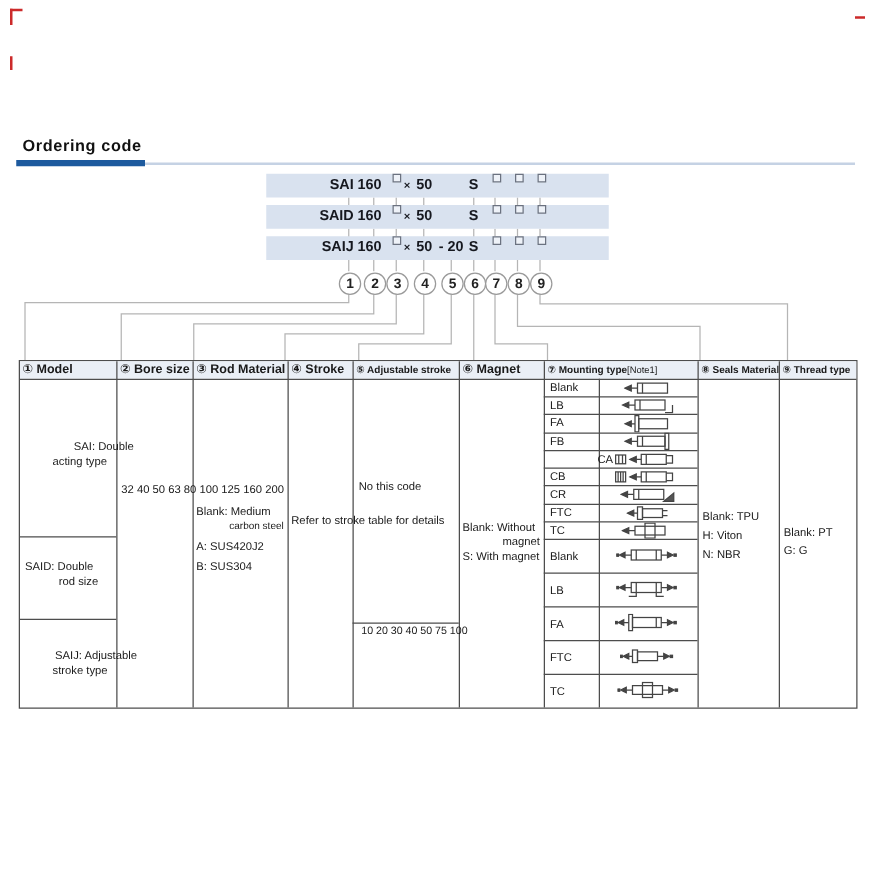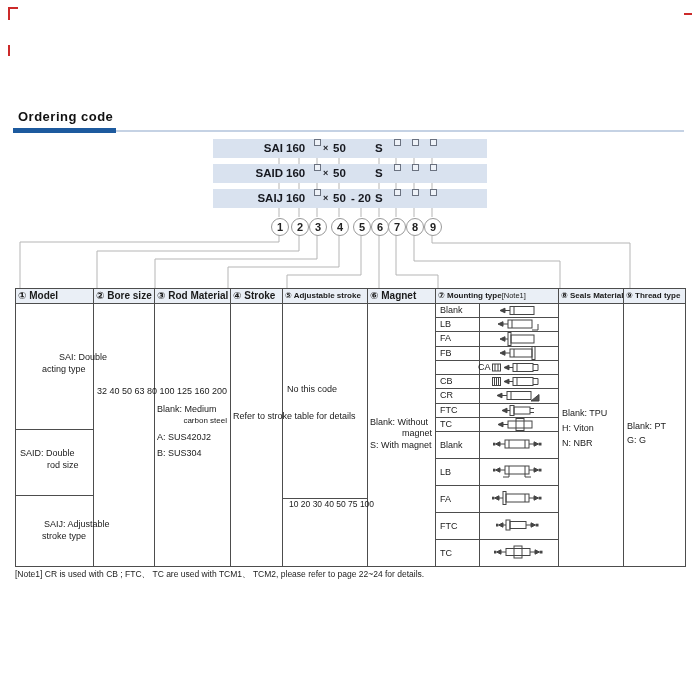--- a/index.html
+++ b/index.html
@@ -402,15 +402,14 @@
     </div>
 
     <div class="abs cellTxt" style="left:546px;top:118px;">Blank: TPU</div>
     <div class="abs cellTxt" style="left:546px;top:133px;">H: Viton</div>
     <div class="abs cellTxt" style="left:546px;top:148px;">N: NBR</div>
 
     <div class="abs cellTxt" style="left:611px;top:131px;">Blank: PT</div>
     <div class="abs cellTxt" style="left:611px;top:145px;">G: G</div>
   </div>
 
-  <div class="abs note" style="left:15px;top:569px;">[Note1] CR is used with CB ; FTC、 TC are used with TCM1、 TCM2, please refer to page 22~24 for details.</div>
 
 </div>
 
 </body></html>

